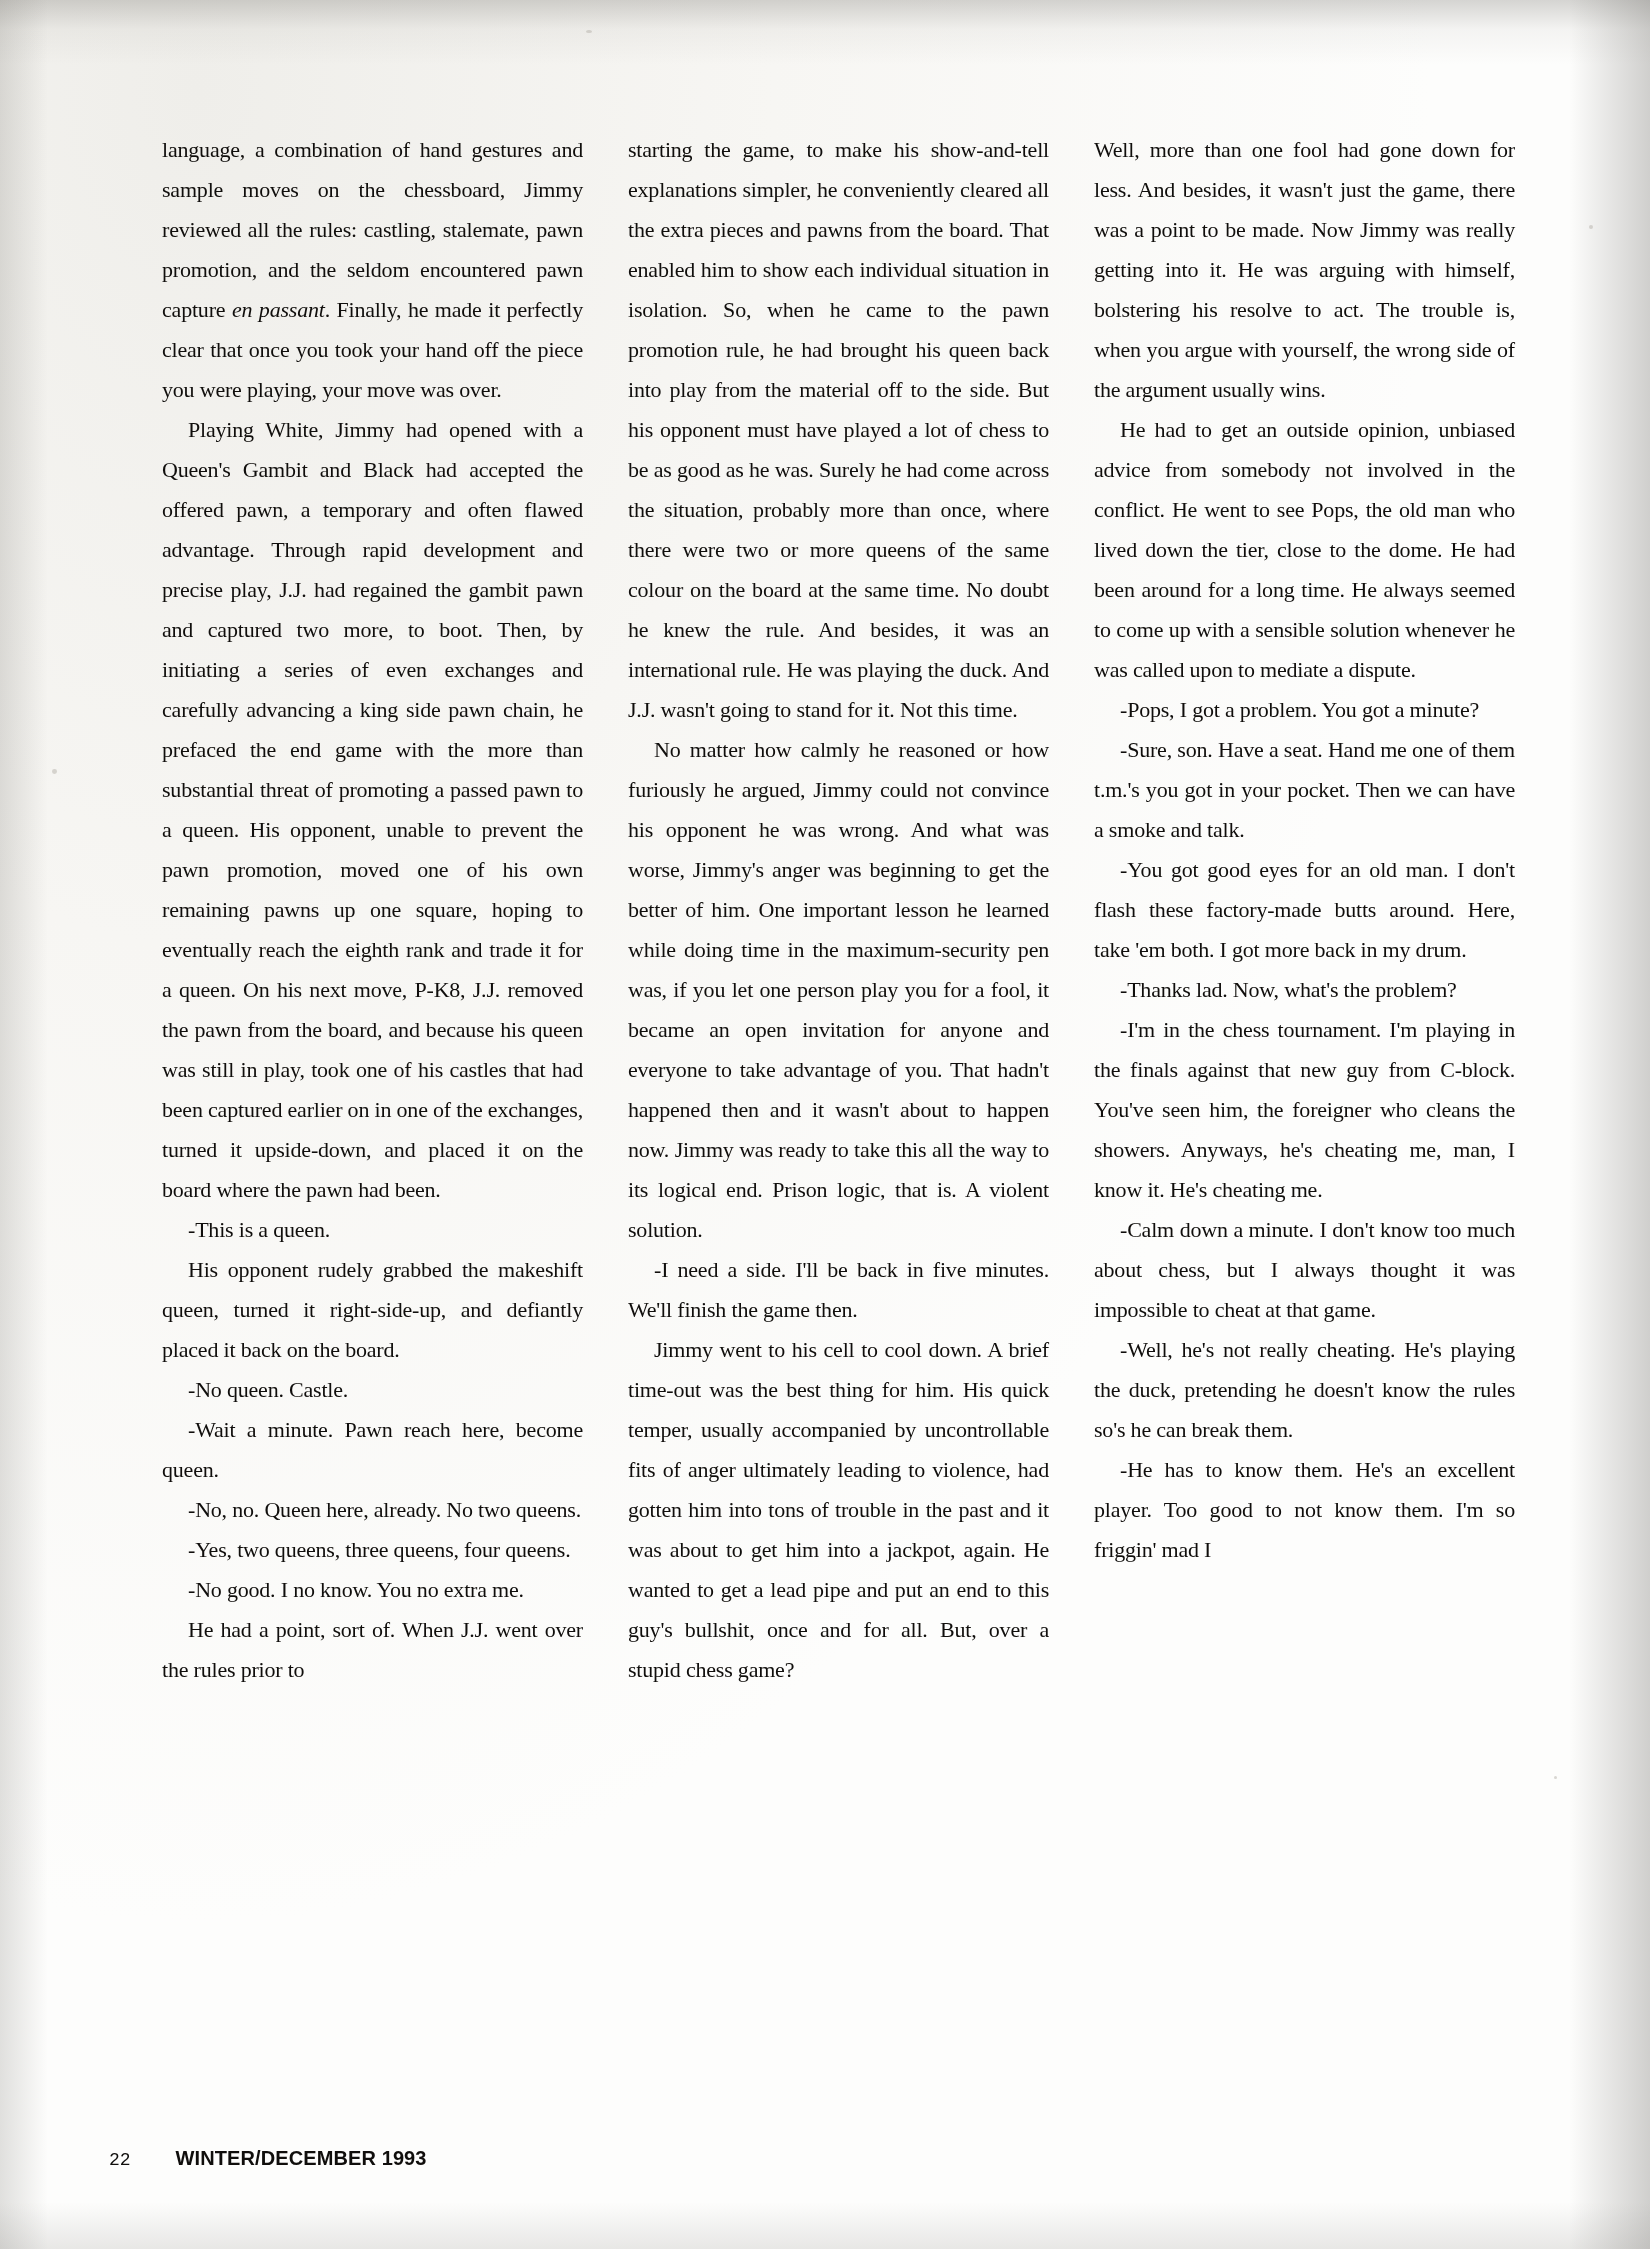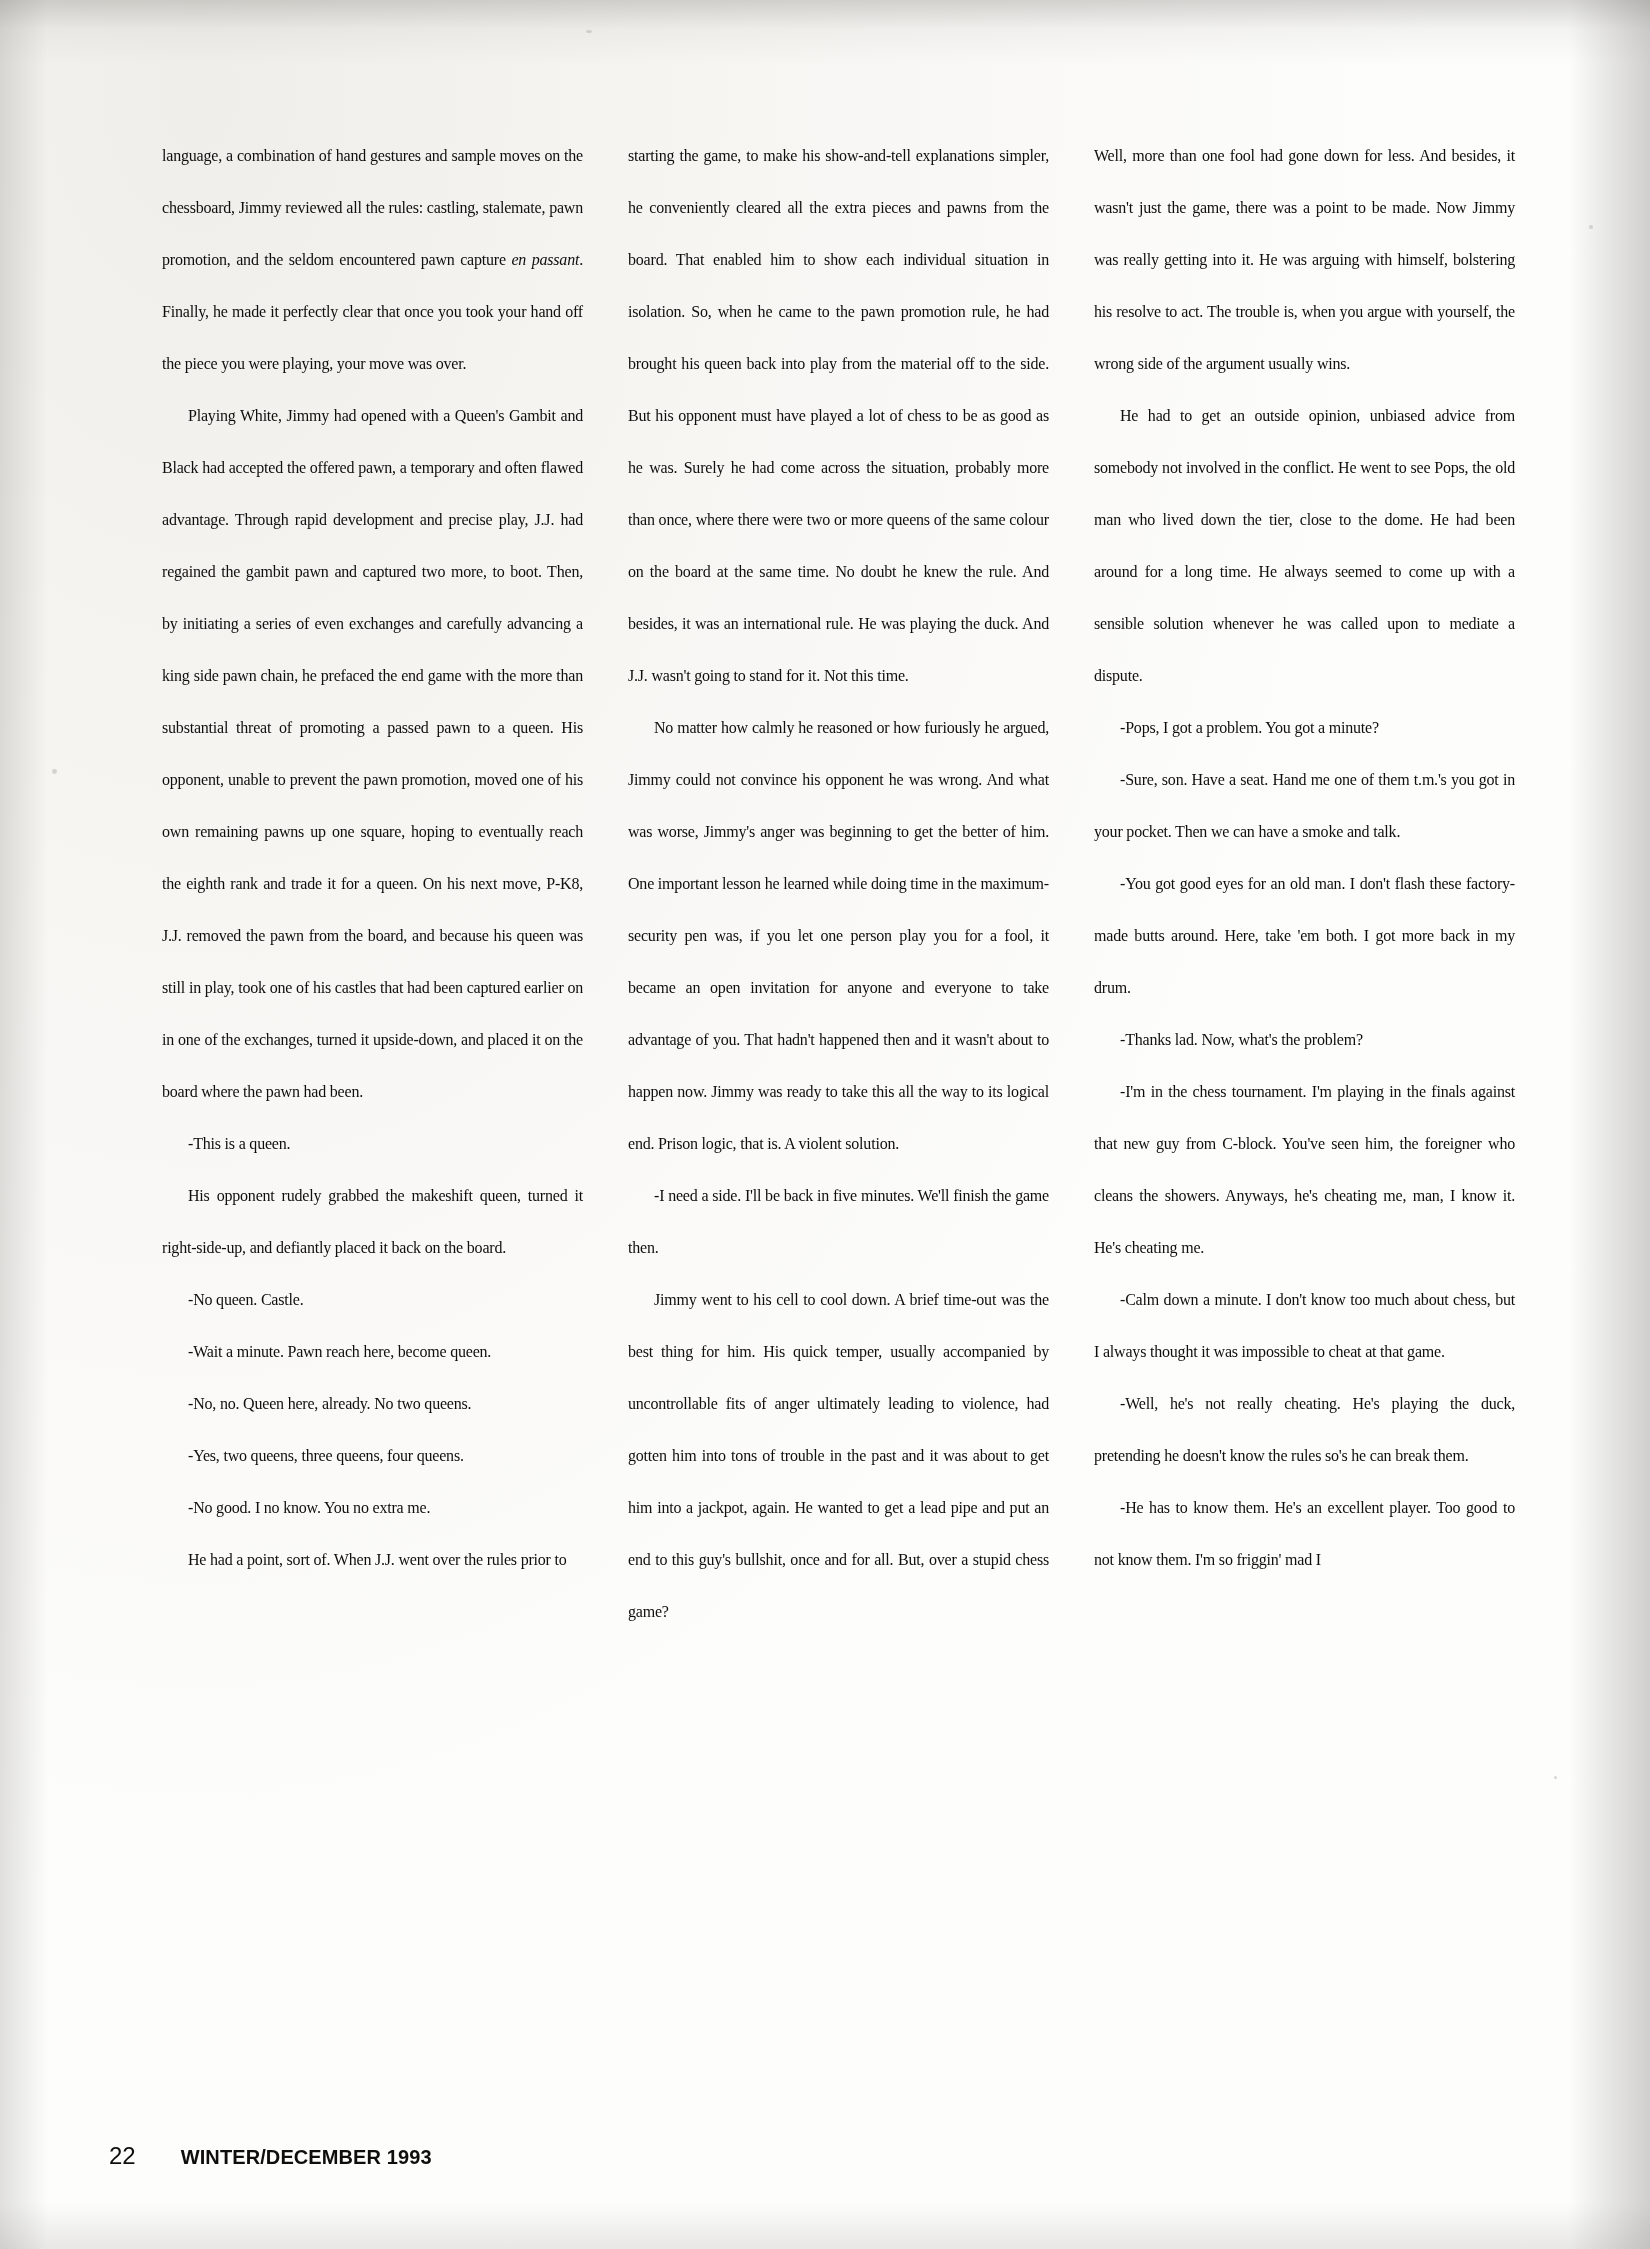--- a/index.html
+++ b/index.html
@@ -59,22 +59,22 @@
     position: absolute;
     left: 162px;
     top: 130px;
     width: 1357px;
     height: 1957px;
     display: flex;
     gap: 45px;
   }
   .col {
     width: 421px;
-    font-size: 16px;
-    line-height: 52px;
+    font-size: 22px;
+    line-height: 40px;
     text-align: justify;
     text-justify: inter-word;
     hyphens: manual;
   }
   .col p {
     margin: 0;
   }
   .col p.ind {
     text-indent: 26px;
   }
@@ -91,22 +91,22 @@
   
   .footer {
     position: absolute;
     left: 109px;
     bottom: 80px;
     display: flex;
     align-items: baseline;
     gap: 45px;
   }
   .folio {
-    font-size: 24px;
-    font-family: Liberation Sans, sans-serif;
+    font-size: 18px;
+    font-family: Liberation Mono, monospace;
   }
   .issue {
     font-size: 20px;
     font-weight: bold;
     font-family: "Liberation Sans", sans-serif;
     letter-spacing: 0.1px;
   }
 </style>
 </head>
 <body>

